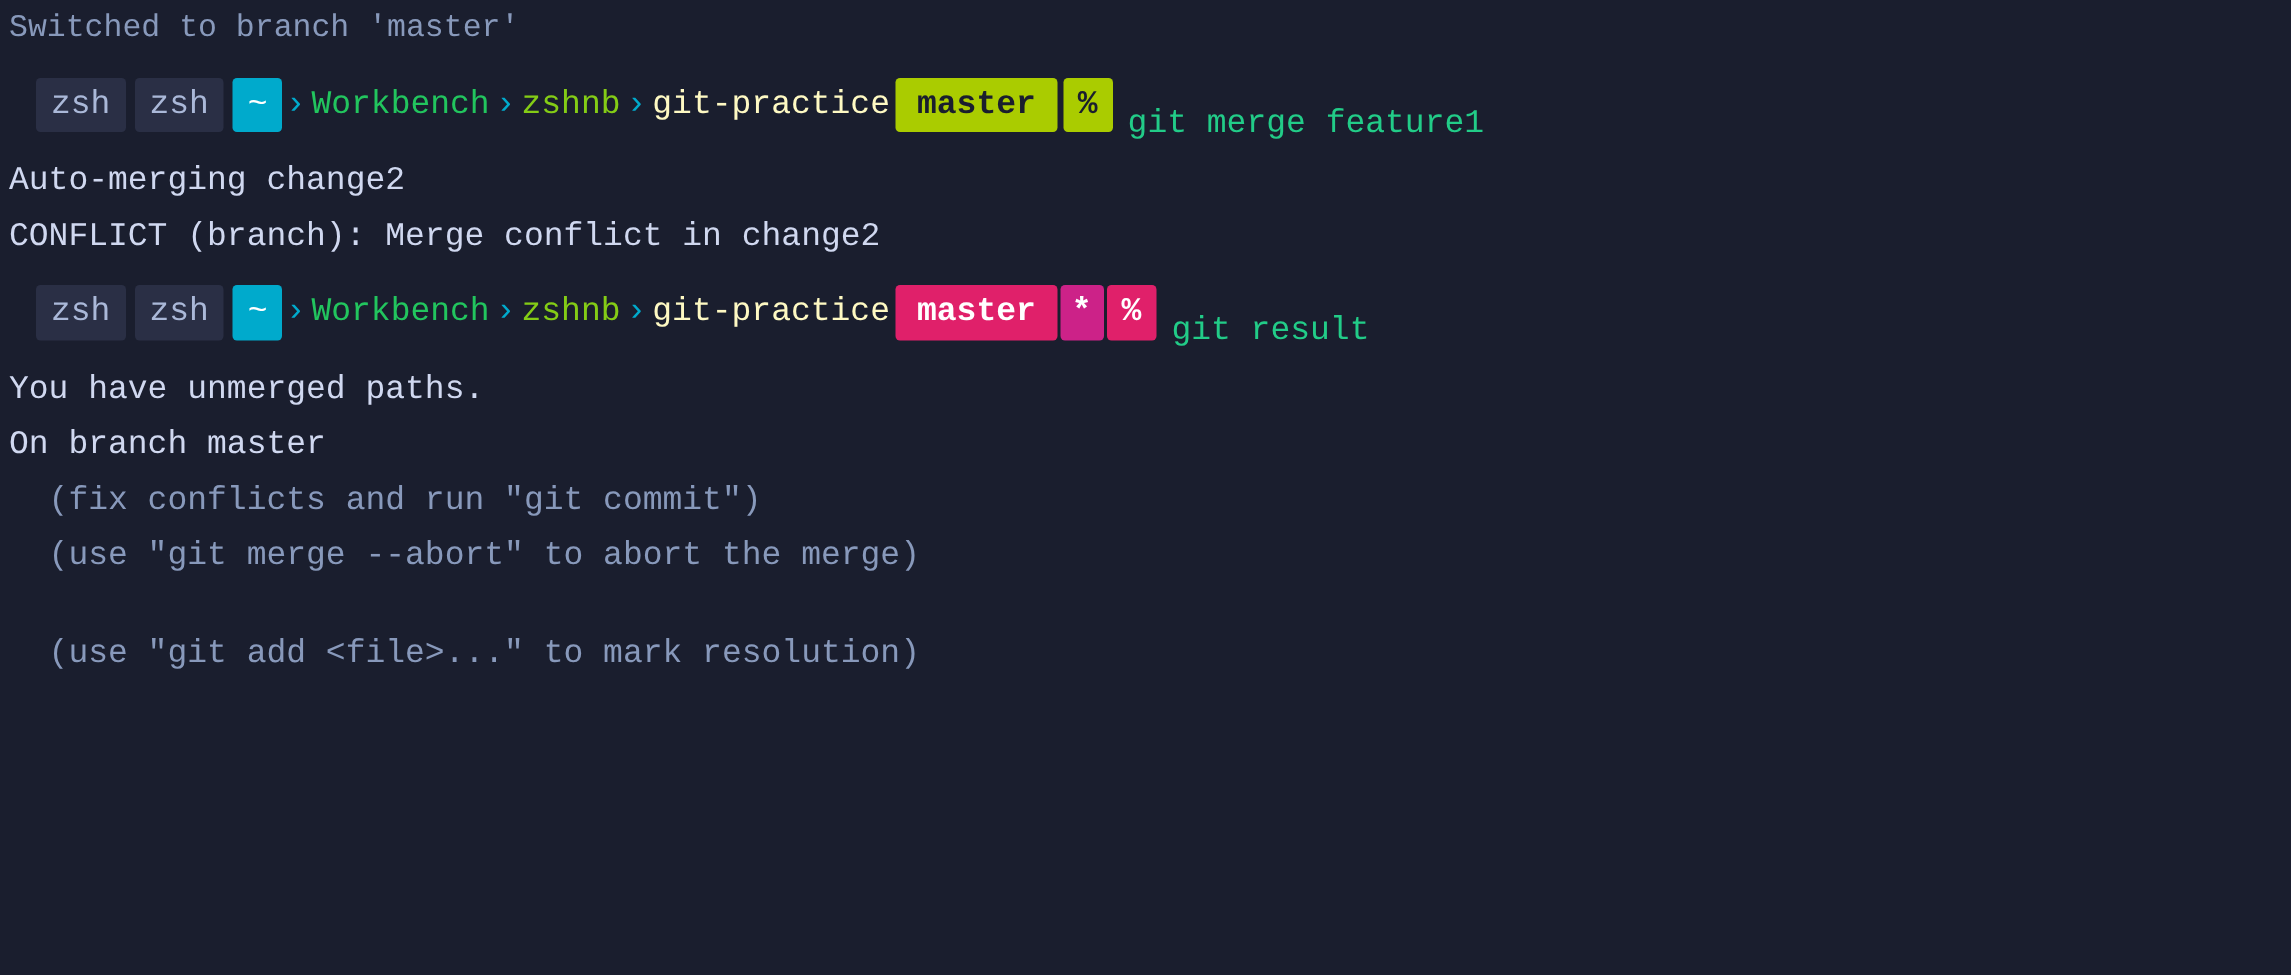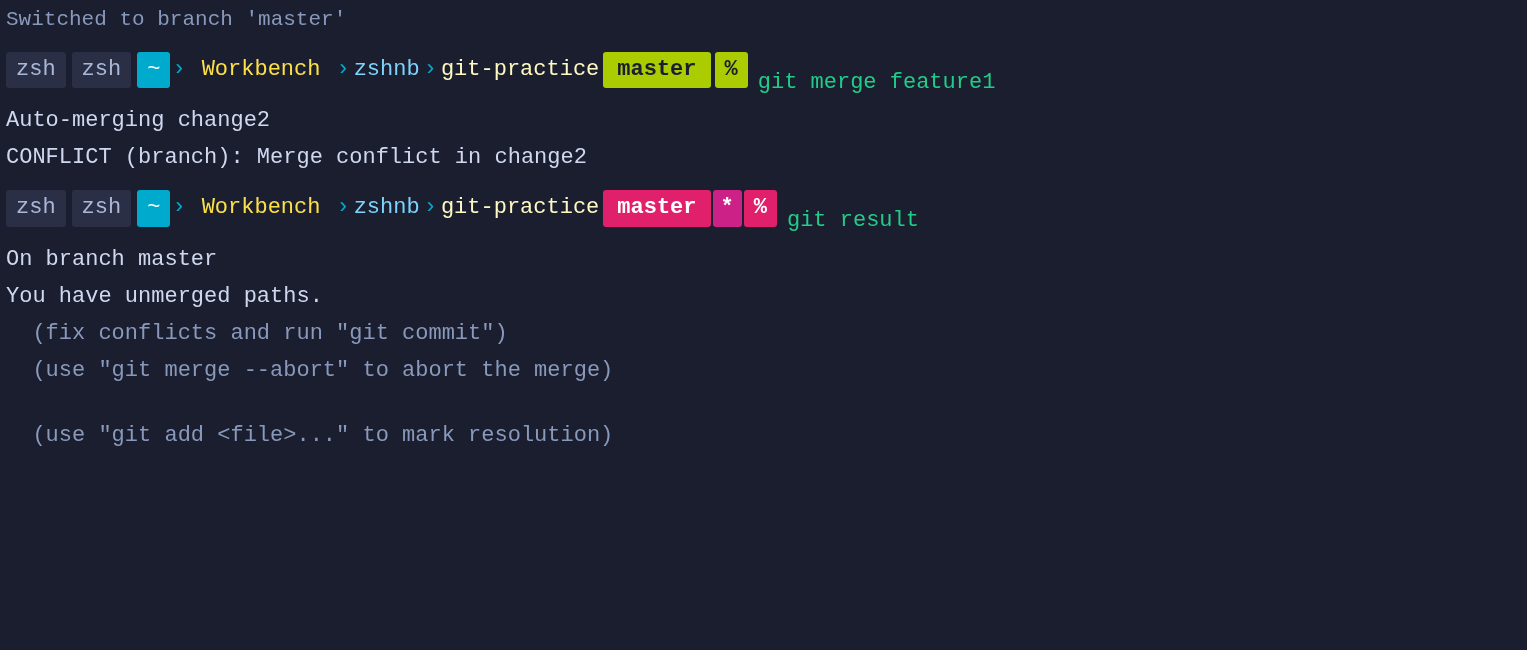--- a/index.html
+++ b/index.html
@@ -16,21 +16,21 @@
     .terminal {
       background-color: #1a1e2e;
       padding: 0;
       width: 100%;
       min-height: 650px;
     }
 
     .prompt-line {
       display: flex;
       align-items: center;
-      padding: 4px 0 4px 6px;
+      padding: 4px 0 4px 24px;
       line-height: 1.4;
     }
 
     .output-line {
       padding: 2px 6px;
       line-height: 1.5;
       white-space: pre;
     }
 
     .badge-zsh-label {
@@ -48,26 +48,26 @@
       margin-left: 2px;
     }
 
     .chevron {
       color: #00aacc;
       margin: 0 2px;
       font-size: 22px;
     }
 
     .badge-workbench {
-      color: #fde047;
-      margin: 0 14px;
+      color: #22c55e;
+      margin: 0 2px;
     }
 
     .badge-zshnb {
-      color: #7dd3fc;
+      color: #84cc16;
       margin: 0 2px;
     }
 
     .badge-gitpractice {
       color: #fef9c3;
       margin: 0 2px;
     }
 
     .badge-master-green {
       background-color: #aacc00;
@@ -175,24 +175,24 @@
     <span class="chevron">›</span>
     <span class="badge-zshnb">zshnb</span>
     <span class="chevron">›</span>
     <span class="badge-gitpractice">git-practice</span>
     <span class="badge-master-pink">master</span>
     <span class="badge-star">*</span>
     <span class="badge-percent-pink">%</span>
     <span class="cmd-text">git result</span>
   </div>
 
+  <div class="output-line">You have unmerged paths.</div>
+
   <div class="output-line">On branch master</div>
 
-  <div class="output-line">You have unmerged paths.</div>
-
   <div class="output-line hint-text">  (fix conflicts and run "git commit")</div>
 
   <div class="output-line hint-text">  (use "git merge --abort" to abort the merge)</div>
 
   <div class="empty-line"></div>
 
 
   <div class="output-line hint-text">  (use "git add &lt;file&gt;..." to mark resolution)</div>
 
 

